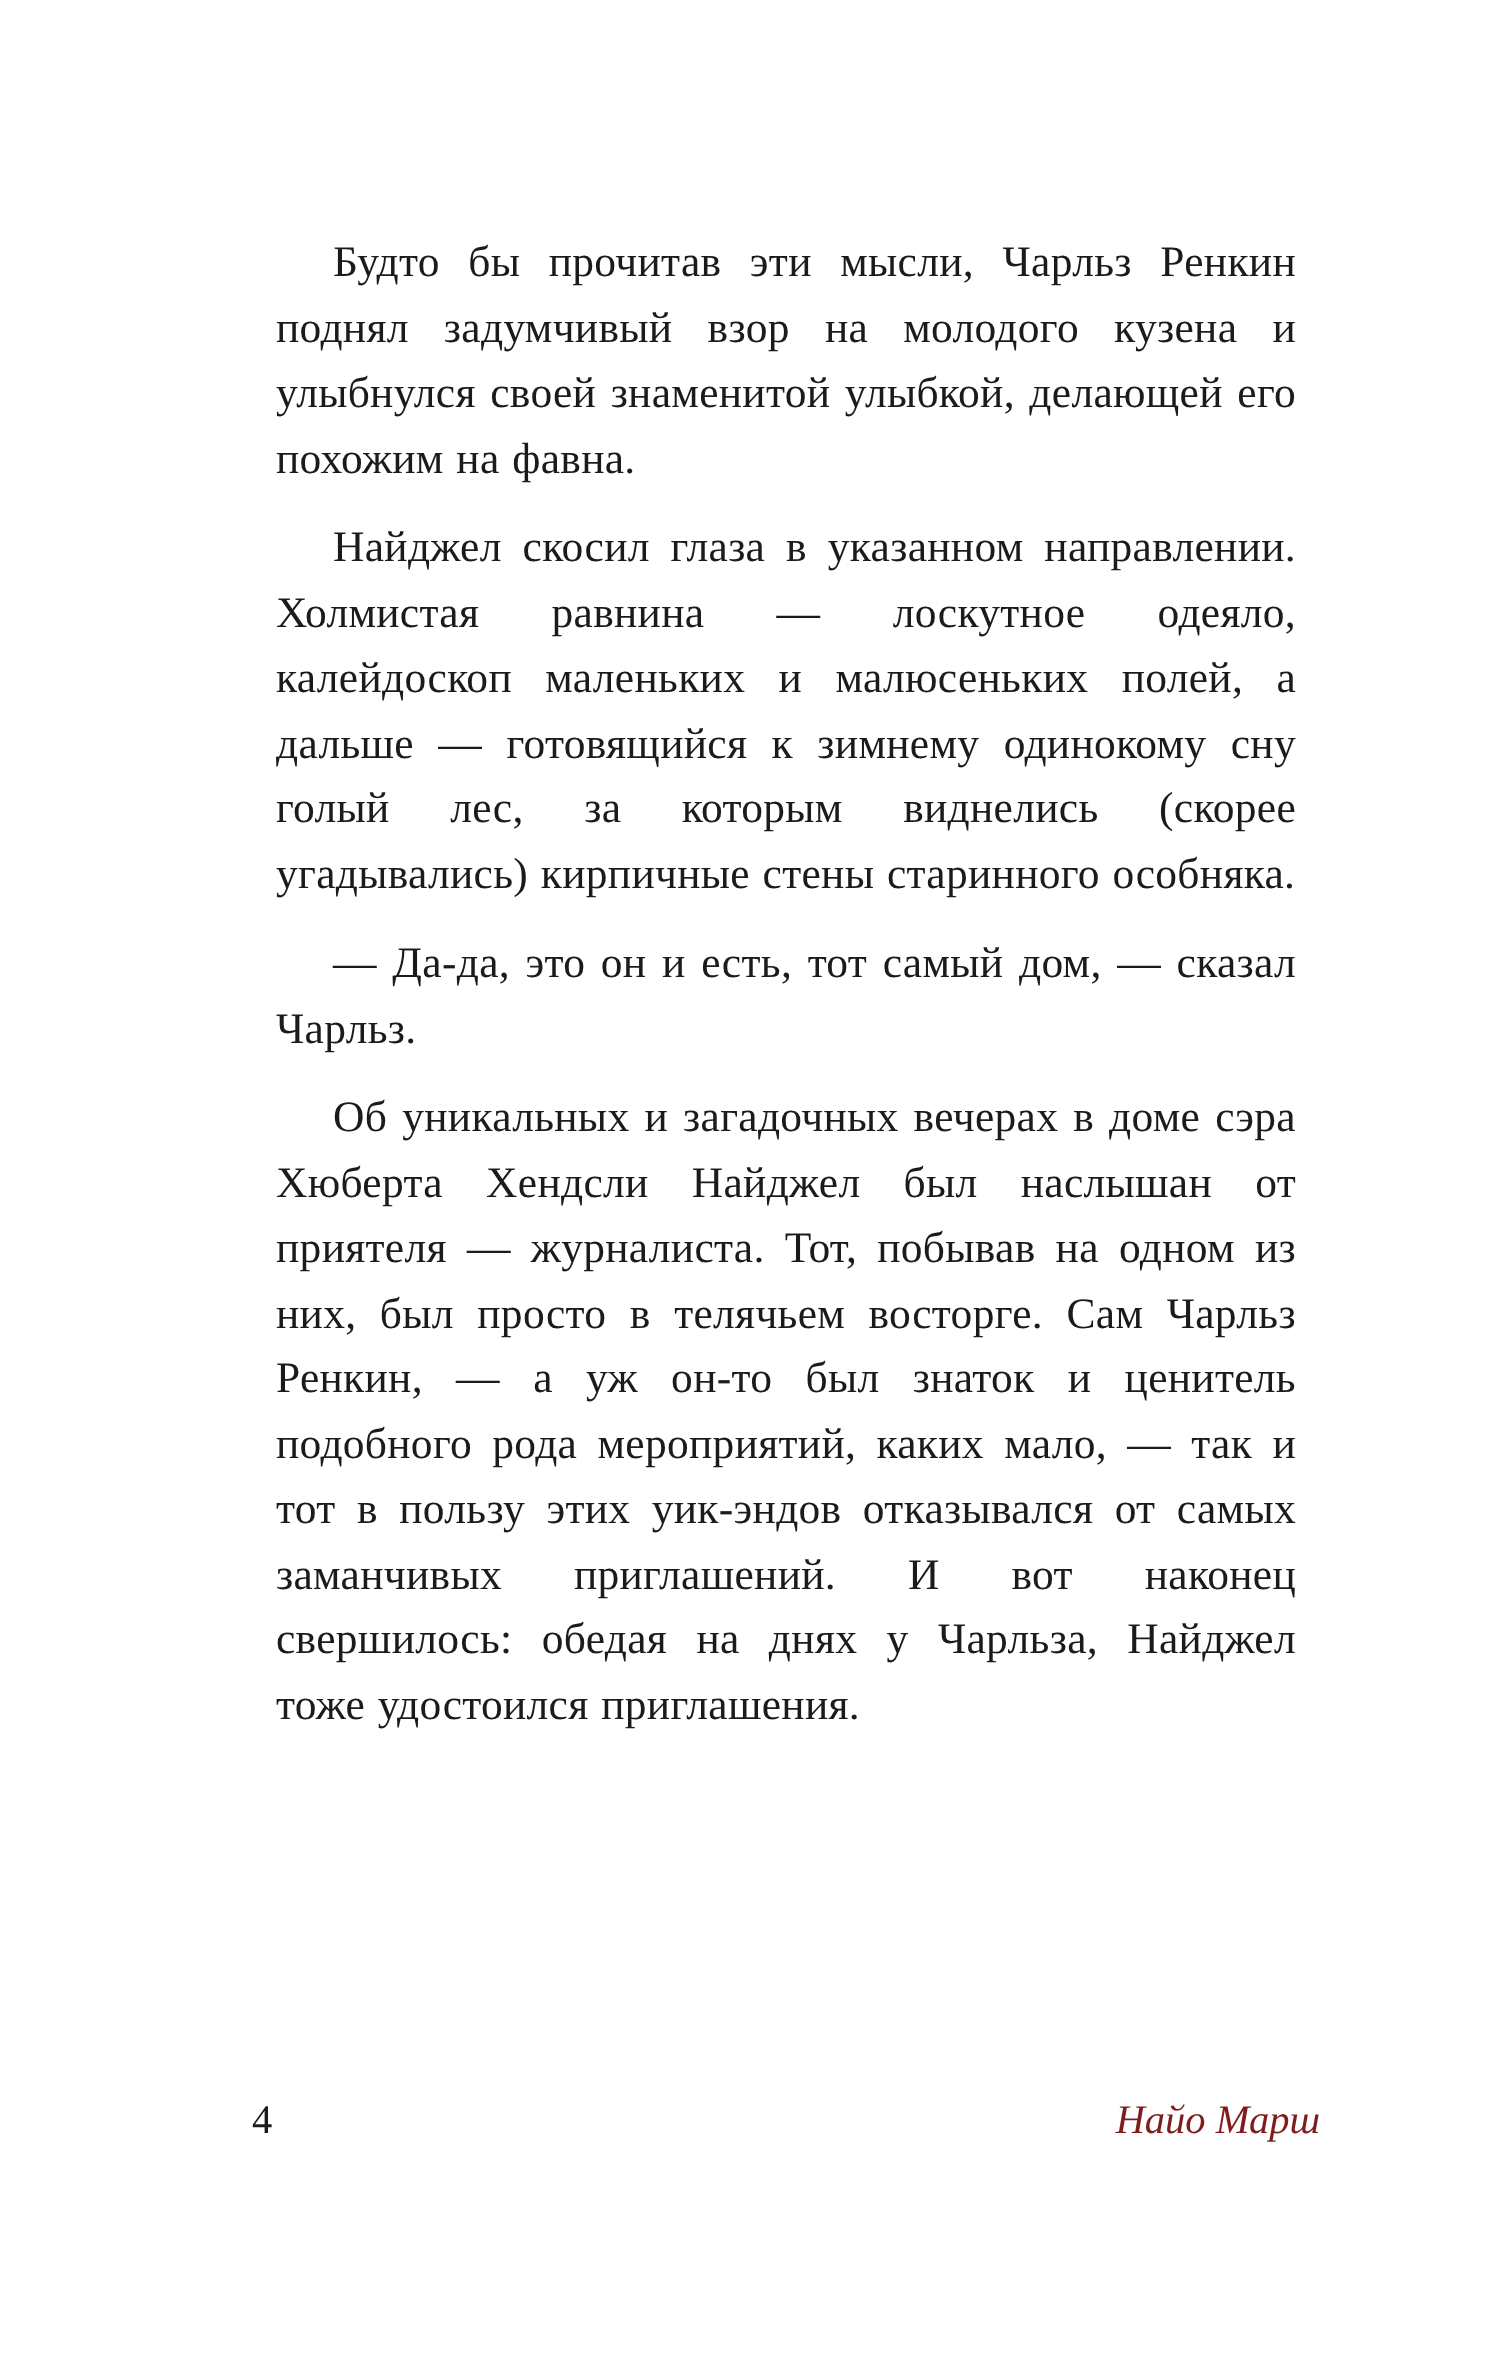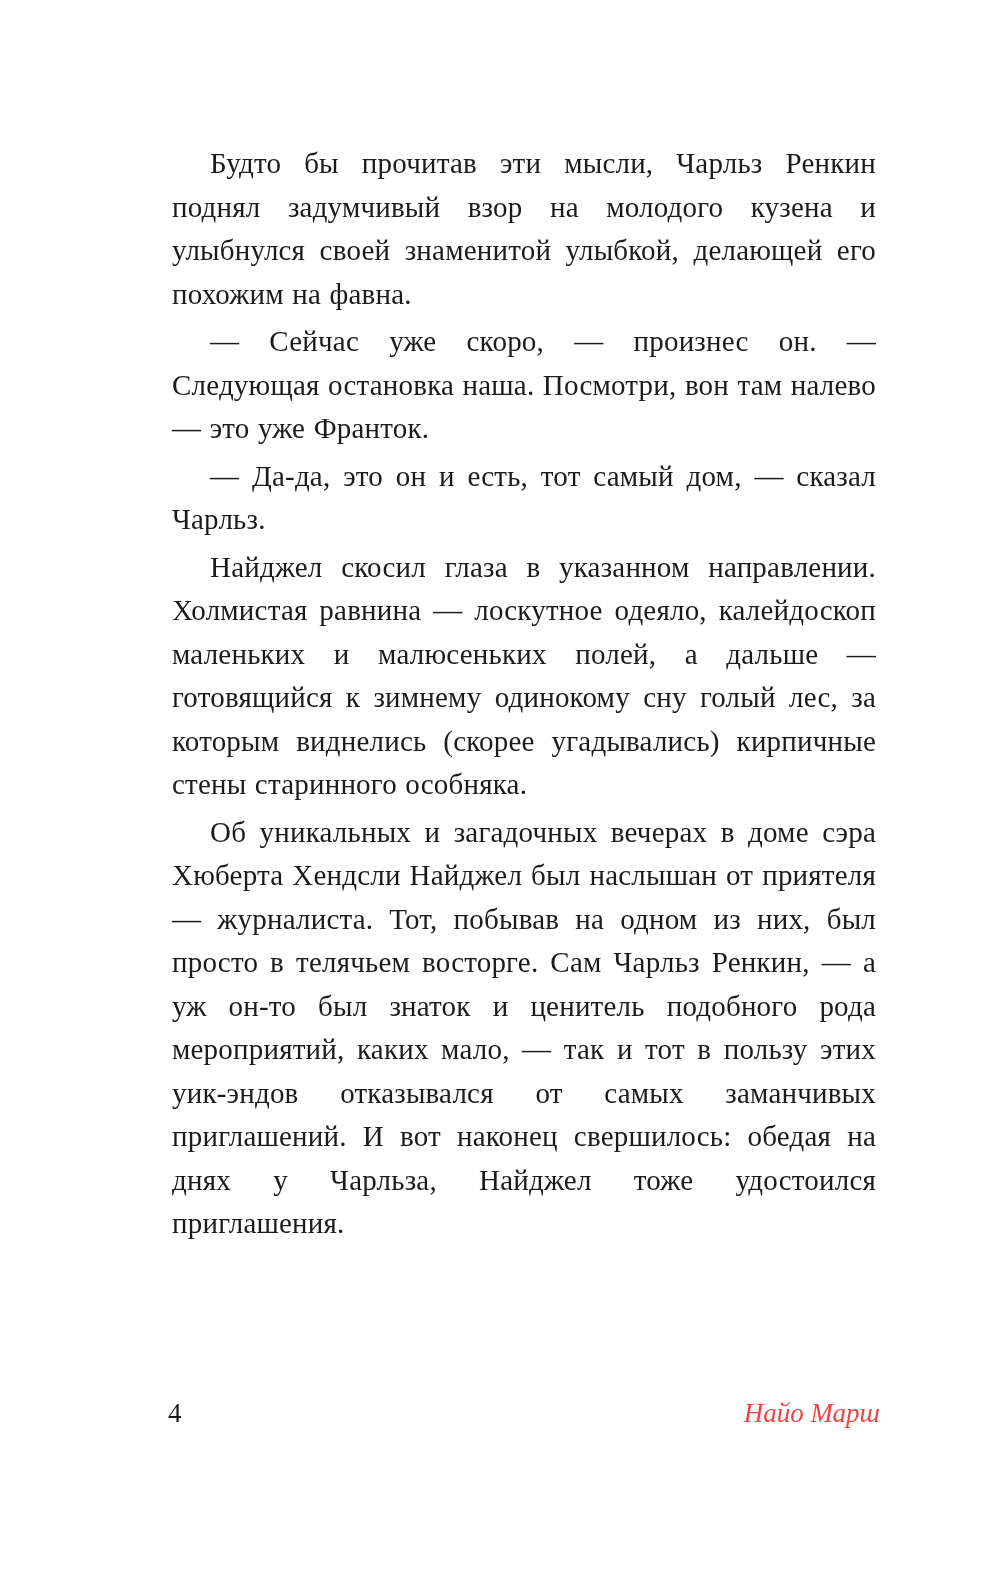--- a/index.html
+++ b/index.html
@@ -17,21 +17,21 @@
     overflow: hidden;
     box-sizing: border-box;
   }
   .text-block {
     position: absolute;
     left: 168px;
     top: 138px;
     width: 712px;
   }
   .text-block p {
-    margin: 4px;
+    margin: 16px;
     font-size: 29px;
     line-height: 43.5px;
     text-align: justify;
     text-indent: 38px;
     letter-spacing: 0.2px;
     word-spacing: 1px;
     hyphens: auto;
     -webkit-hyphens: auto;
   }
   .footer {
@@ -43,31 +43,30 @@
     justify-content: space-between;
     align-items: baseline;
   }
   .page-number {
     font-size: 27px;
     color: #1b1b1d;
   }
   .author {
     font-size: 27px;
     font-style: italic;
-    color: #ef4444;
+    color: #7f1d1d;
   }
 </style>
 </head>
 <body>
 
 <div class="page">
   <div class="text-block">
     <p>Будто бы прочитав эти мысли, Чарльз Ренкин поднял задумчивый взор на молодого кузена и улыбнулся своей знаменитой улыбкой, делающей его похожим на фавна.</p>
-    <p>— Сейчас уже скоро, — произнес он. — Следующая остановка наша. Посмотри, вон там налево — это уже Франток.</p>
+    <p>Найджел скосил глаза в указанном направлении. Холмистая равнина — лоскутное одеяло, калейдоскоп маленьких и малюсеньких полей, а дальше — готовящийся к зимнему одинокому сну голый лес, за которым виднелись (скорее угадывались) кирпичные стены старинного особняка.</p>
     <p>— Да-да, это он и есть, тот самый дом, — сказал Чарльз.</p>
-    <p>Найджел скосил глаза в указанном направлении. Холмистая равнина — лоскутное одеяло, калейдоскоп маленьких и малюсеньких полей, а дальше — готовящийся к зимнему одинокому сну голый лес, за которым виднелись (скорее угадывались) кирпичные стены старинного особняка.</p>
     <p>Об уникальных и загадочных вечерах в доме сэра Хюберта Хендсли Найджел был наслышан от приятеля — журналиста. Тот, побывав на одном из них, был просто в телячьем восторге. Сам Чарльз Ренкин, — а уж он-то был знаток и ценитель подобного рода мероприятий, каких мало, — так и тот в пользу этих уик-эндов отказывался от самых заманчивых приглашений. И вот наконец свершилось: обедая на днях у Чарльза, Найджел тоже удостоился приглашения.</p>
   </div>
   <div class="footer">
     <span class="page-number">4</span>
     <span class="author">Найо Марш</span>
   </div>
 </div>
 
 </body></html>

